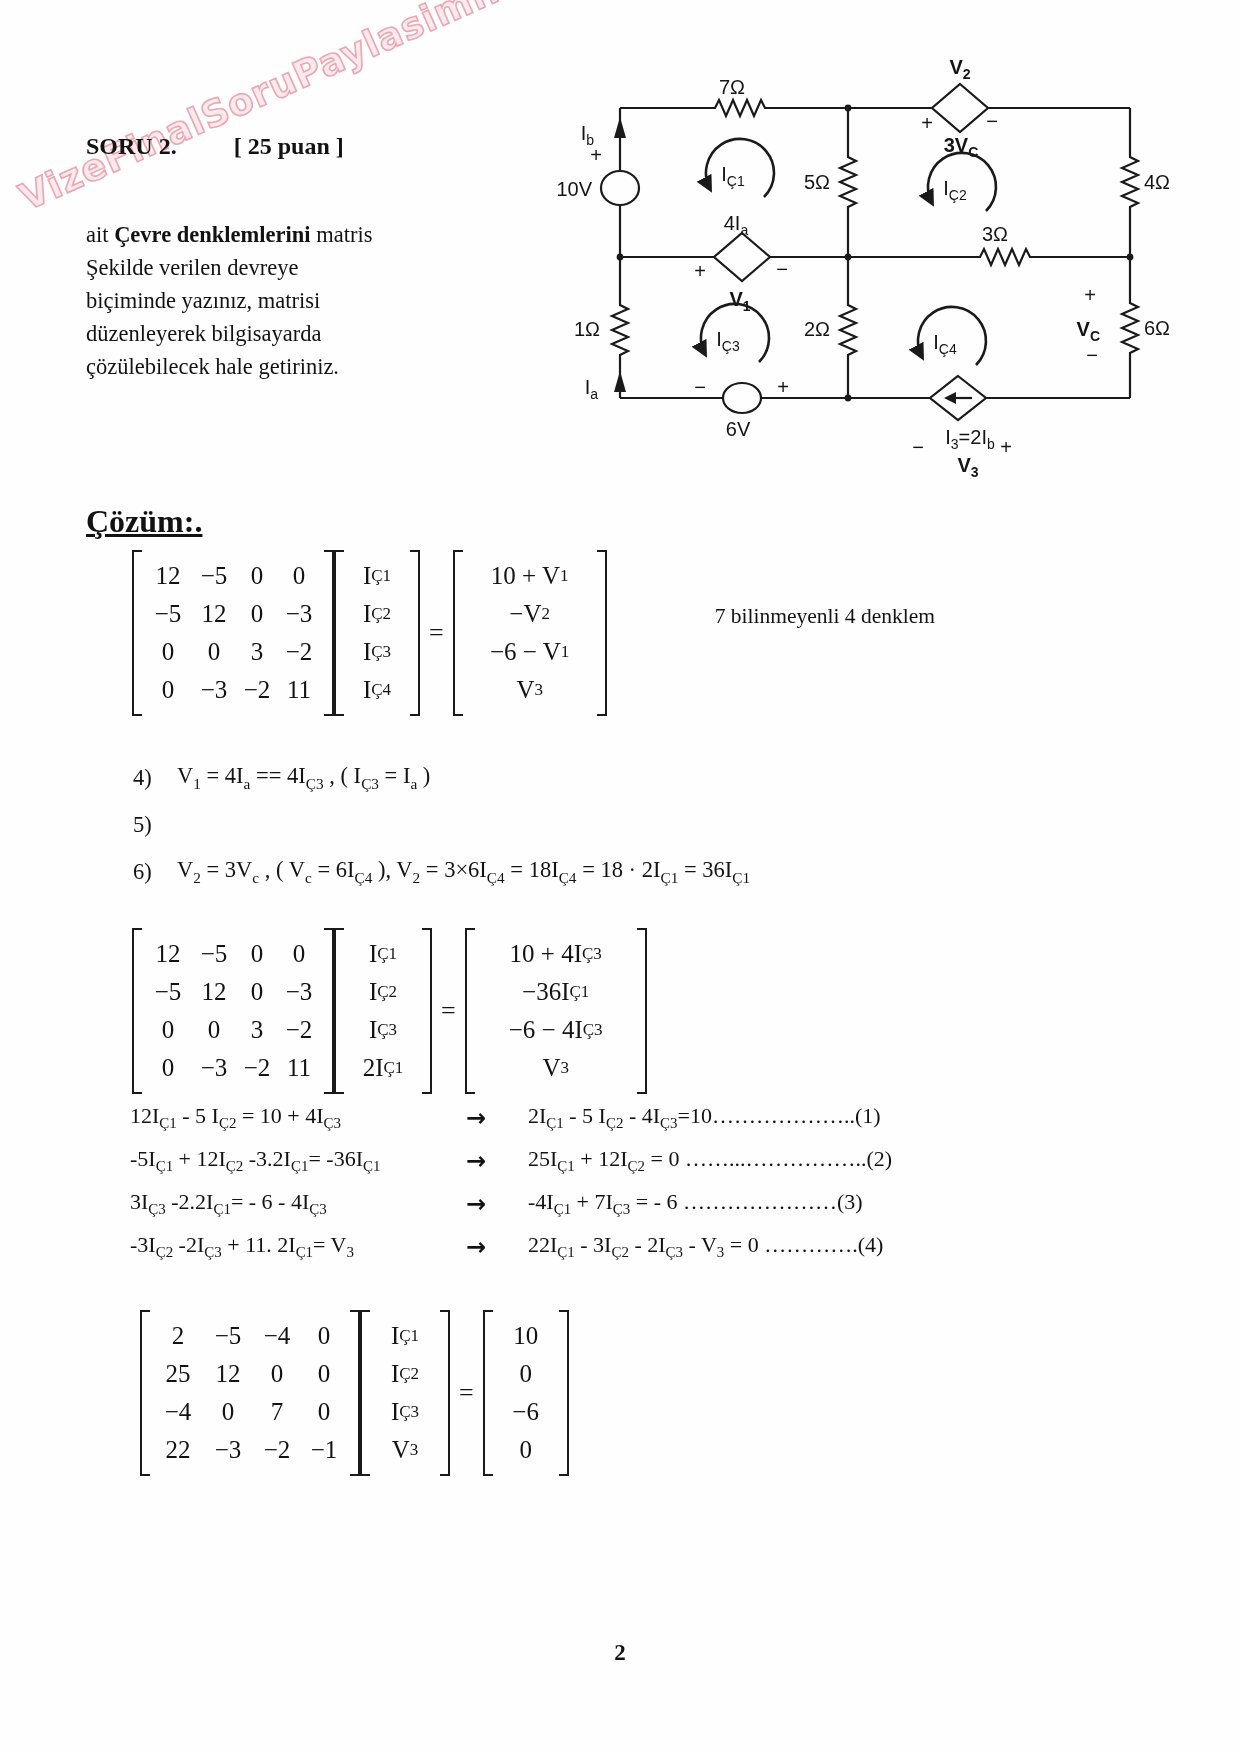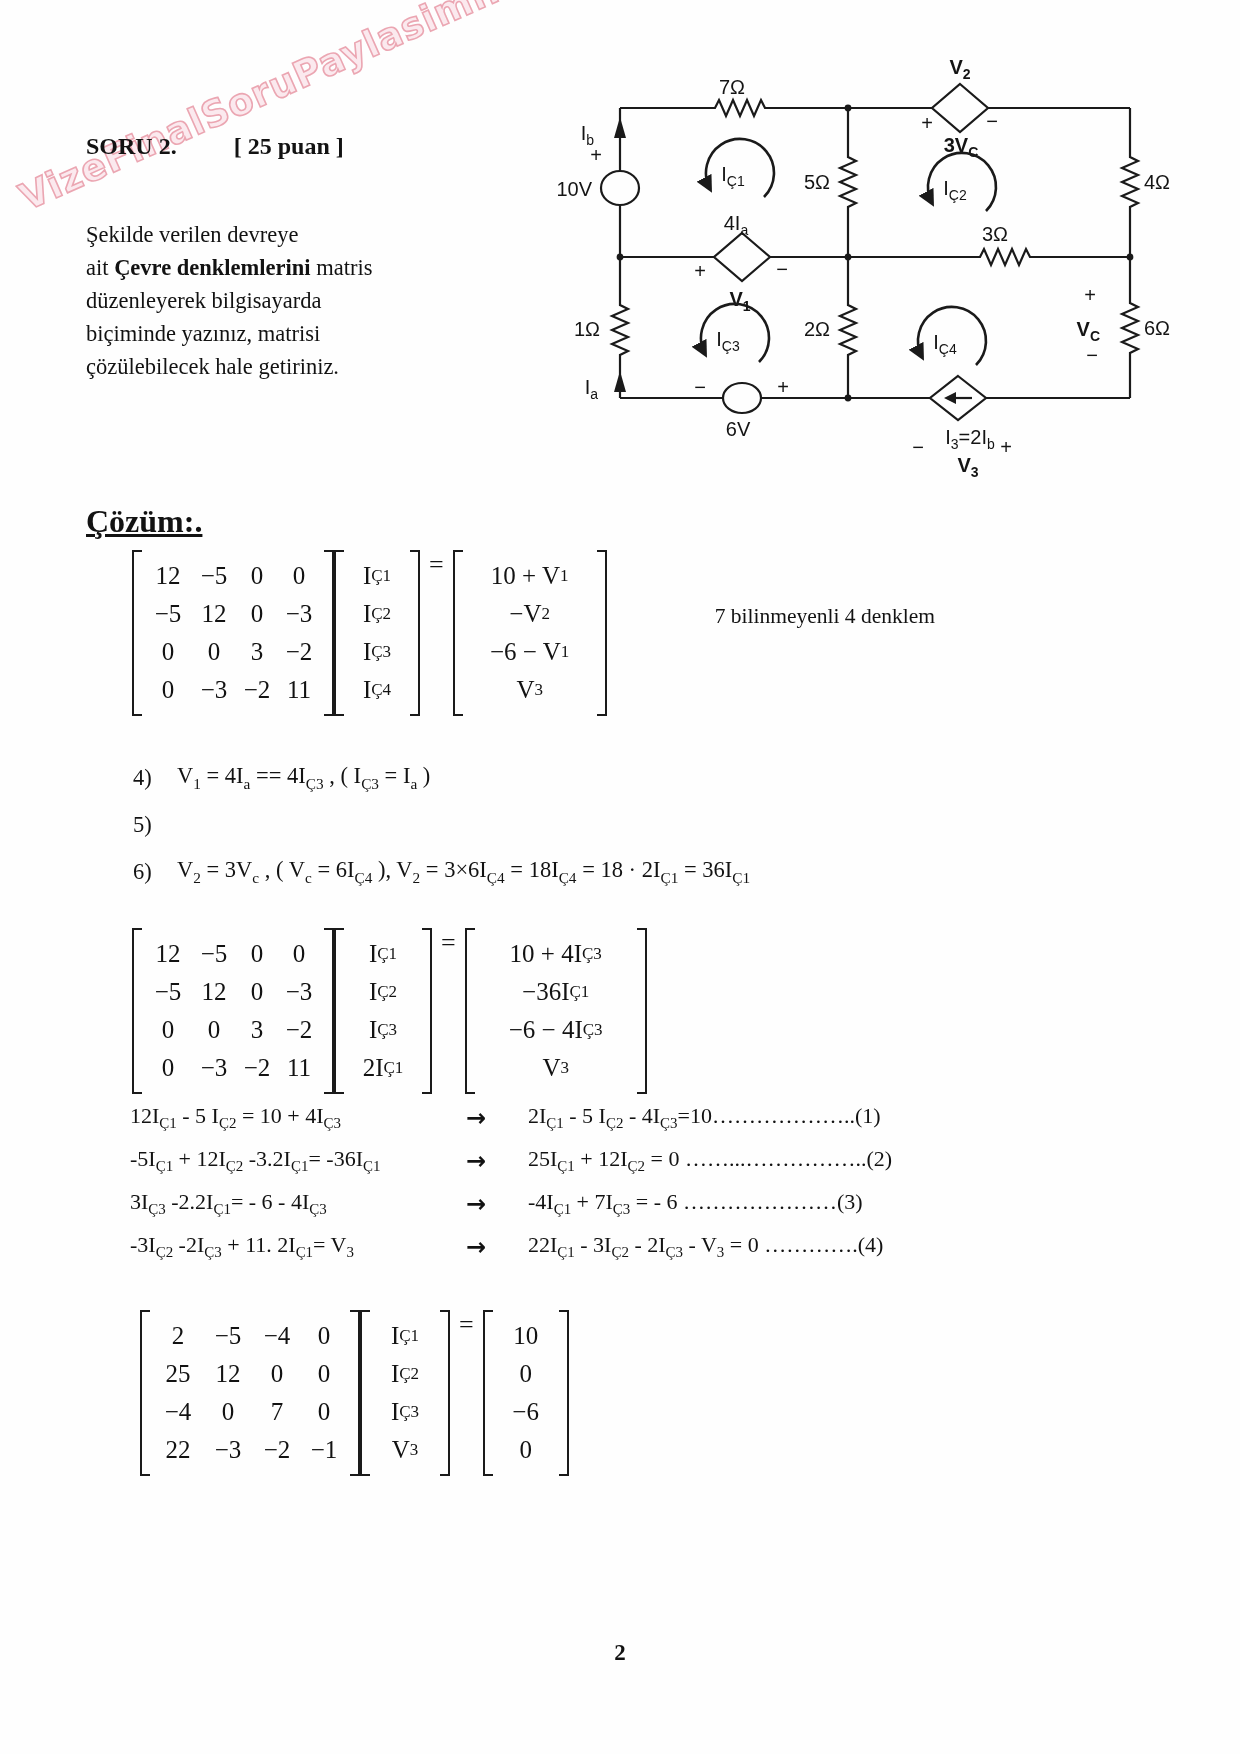--- a/index.html
+++ b/index.html
@@ -8,21 +8,21 @@
   
   .watermark{position:absolute;left:22px;top:178px;transform:rotate(-24deg);transform-origin:0 50%;
              font-family:"DejaVu Sans",sans-serif;font-weight:bold;font-size:37px;letter-spacing:1px;
              color:#fbe9ee;-webkit-text-stroke:1.6px #eba6b2;white-space:nowrap;pointer-events:none;}
   
   .qheader{position:absolute;left:86px;top:133px;font-size:24px;font-weight:bold;}
   .qheader .pts{margin-left:57px;text-align:center;}
   .problem{position:absolute;left:86px;top:218px;font-size:22.5px;line-height:33px;width:420px;}
   .cozum{position:absolute;left:86px;top:503px;font-size:32px;font-weight:bold;text-decoration:underline;}
   
-  .matwrap{position:absolute;display:flex;align-items:flex-start;font-size:25px;}
+  .matwrap{position:absolute;display:flex;align-items:center;font-size:25px;}
   .bkt{position:relative;padding:7px 13px;}
   .bkt::before{content:"";position:absolute;top:0;bottom:0;left:0;width:8px;
                border:2.4px solid #1a1a1a;border-right:none;}
   .bkt::after{content:"";position:absolute;top:0;bottom:0;right:0;width:8px;
               border:2.4px solid #1a1a1a;border-left:none;}
   .mgrid{display:grid;}
   .mcell{height:38px;display:flex;align-items:center;justify-content:center;padding:0 4px;}
   .a12{grid-template-columns:46px 46px 40px 44px;}
   .a3{grid-template-columns:50px 50px 48px 46px;}
   .vcol{grid-template-columns:auto;justify-items:center;}
@@ -60,24 +60,24 @@
 
 <div class="page">
 
   <div class="watermark">VizeFinalSoruPaylasimi.com</div>
 
   <div class="qheader">
     <span>SORU 2.</span><span class="pts">[ 25 puan ]</span>
   </div>
 
   <div class="problem">
+    <div>ait <b>Çevre denklemlerini</b> matris</div>
     <div>Şekilde verilen devreye</div>
-    <div>ait <b>Çevre denklemlerini</b> matris</div>
+    <div>biçiminde yazınız, matrisi</div>
     <div>düzenleyerek bilgisayarda</div>
-    <div>biçiminde yazınız, matrisi</div>
     <div>çözülebilecek hale getiriniz.</div>
   </div>
 
   <svg class="circuit" width="660" height="452" viewBox="0 0 660 452">
     <defs>
       <g id="rz">
         <polyline class="wire" points="-30,0 -25,0 -21,-8 -14,8 -7,-8 0,8 7,-8 14,8 21,-8 25,0 30,0"></polyline>
       </g>
       <marker id="ah" viewBox="0 0 10 10" refX="7.5" refY="5" markerWidth="6.5" markerHeight="6.5" orient="auto">
         <path d="M0,0 L10,5 L0,10 z" fill="#1a1a1a"></path>

